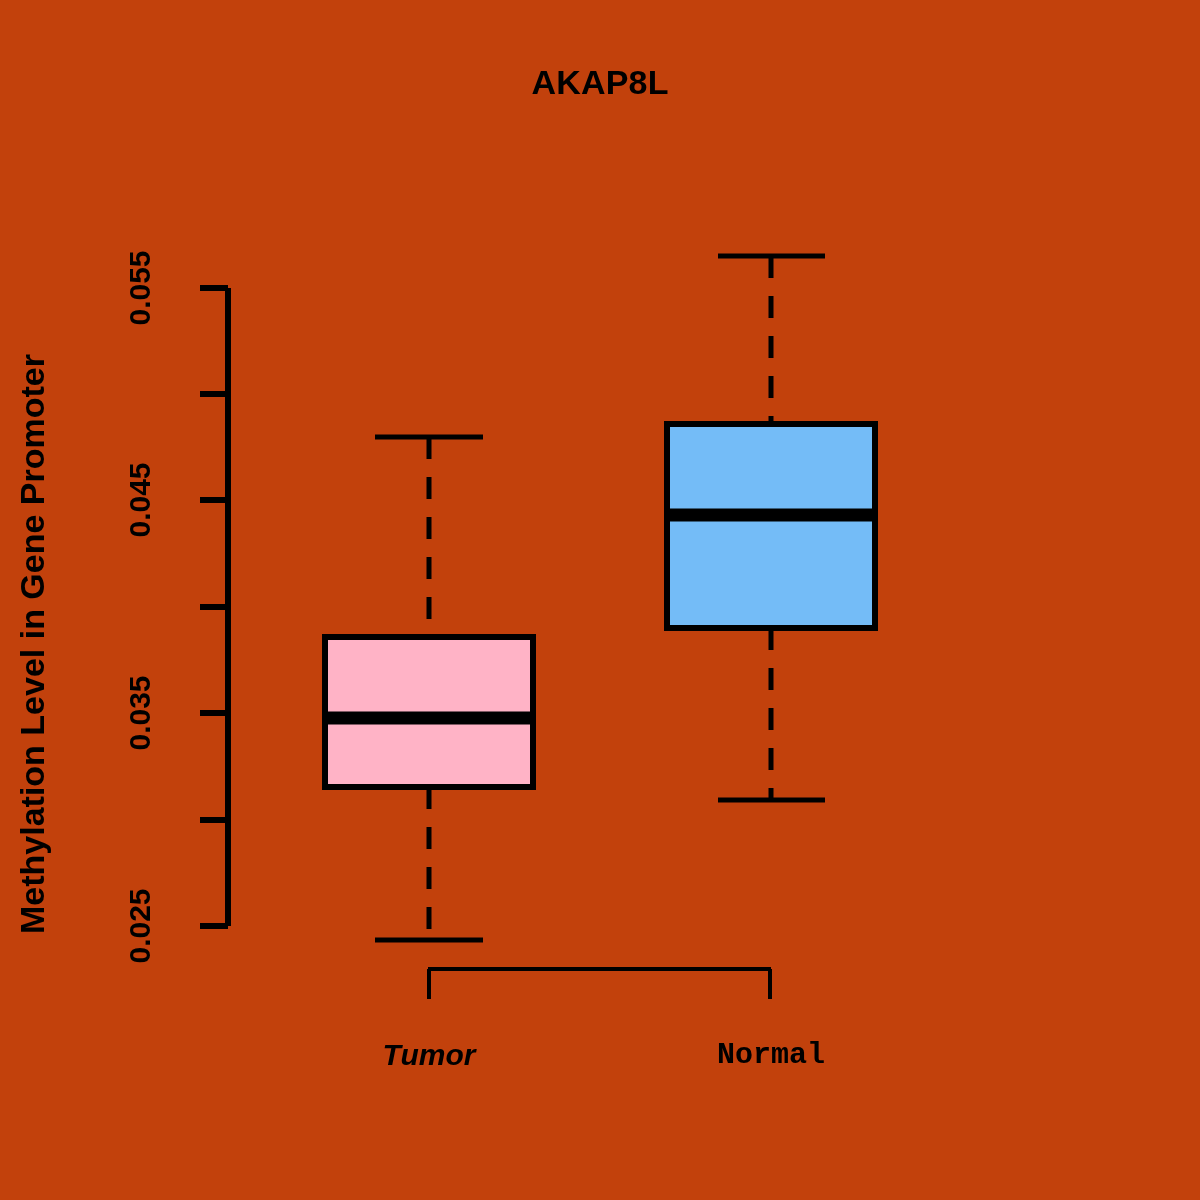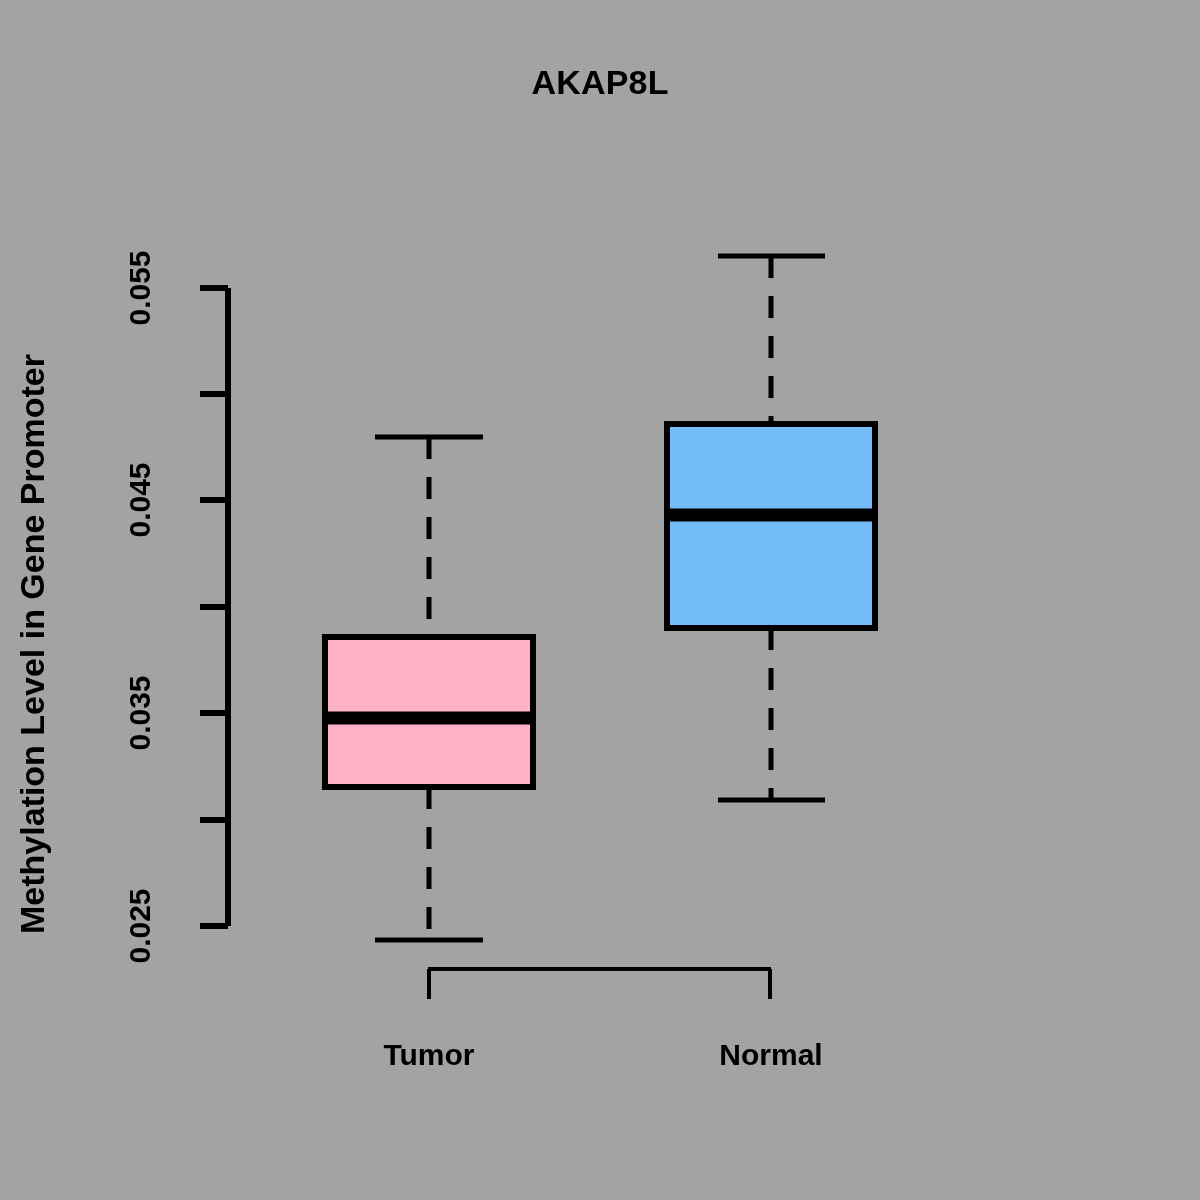--- a/index.html
+++ b/index.html
@@ -83,37 +83,37 @@
     font-size: 30px;
     font-weight: bold;
     white-space: nowrap;
     text-align: center;
     top: 1038px;
   }
 </style>
 </head>
 <body>
 
-<div id="plot-root" style="background: #a3a3a3;">
+<div id="plot-root" style="background: #c2410c;">
 
   <div id="title-block">
     <span class="main-title">AKAP8L</span>
   </div>
 
   <div id="ylab">
     <span id="ylab-inner">Methylation Level in Gene Promoter</span>
   </div>
 
   <div class="ytick-label" style="left:78px; top:273px; width:120px; height:30px;">0.055</div>
   <div class="ytick-label" style="left:78px; top:485px; width:120px; height:30px;">0.045</div>
   <div class="ytick-label" style="left:78px; top:698px; width:120px; height:30px;">0.035</div>
   <div class="ytick-label" style="left:78px; top:911px; width:120px; height:30px;">0.025</div>
 
-  <div class="xtick-label" style="left:329px; width:200px;">Tumor</div>
-  <div class="xtick-label" style="left:671px; width:200px;">Normal</div>
+  <div class="xtick-label" style="left:329px; width:200px;font-style:italic;">Tumor</div>
+  <div class="xtick-label" style="left:671px; width:200px;font-family:Liberation Mono, monospace;">Normal</div>
 
   <svg id="chart-svg" width="1200" height="1200" viewBox="0 0 1200 1200">
 
     <g>
 
       <line x1="228" y1="288" x2="228" y2="926" stroke="#000000" stroke-width="6"></line>
 
       <line x1="200" y1="288" x2="228" y2="288" stroke="#000000" stroke-width="6"></line>
       <line x1="200" y1="500" x2="228" y2="500" stroke="#000000" stroke-width="6"></line>
       <line x1="200" y1="713" x2="228" y2="713" stroke="#000000" stroke-width="6"></line>

